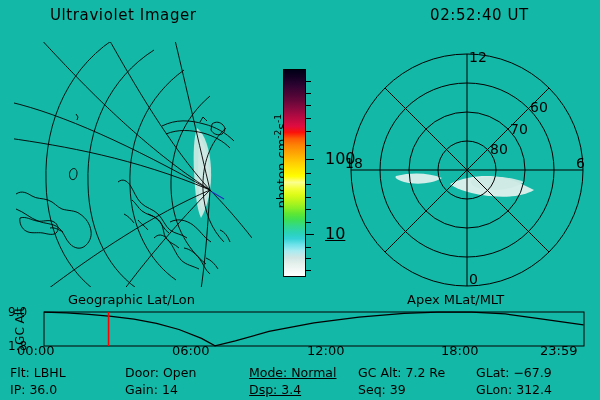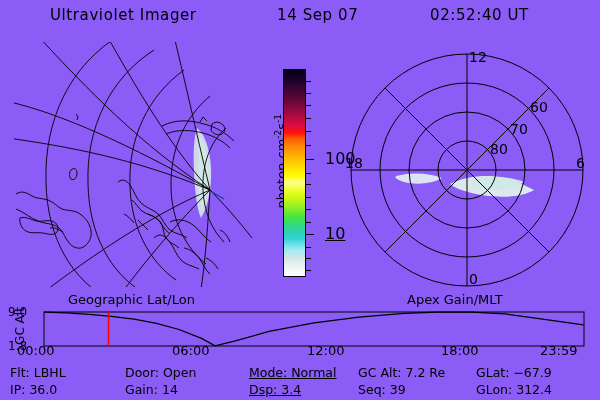--- a/index.html
+++ b/index.html
@@ -11,21 +11,21 @@
     width: 600px;
     height: 400px;
     overflow: hidden;
     font-family: "DejaVu Sans", sans-serif;
     color: #000000;
   }
   #app {
     position: relative;
     width: 600px;
     height: 400px;
-    background: #8b5cf6;
+    background: #14b8a6;
   }
 
   
   .header {
     position: absolute;
     left: 0; top: 4px;
     width: 600px;
     height: 26px;
   }
   .header span {
@@ -167,21 +167,20 @@
   .st-c3 { left: 358px; }
   .st-c4 { left: 476px; text-align: center; }
 </style>
 </head>
 <body>
 
 <div id="app">
 
   <div class="header">
     <span class="hdr-title">Ultraviolet Imager</span>
-    <span class="hdr-date">14 Sep 07</span>
     <span class="hdr-time">02:52:40 UT</span>
   </div>
 
   <div class="geo-panel">
     <svg width="238" height="245" viewBox="0 0 238 245">
       <defs>
         <clipPath id="geoClip">
           <rect x="0" y="0" width="238" height="245"></rect>
         </clipPath>
       </defs>
@@ -317,21 +316,21 @@
         <text x="7" y="126" font-family="DejaVu Sans, sans-serif" font-size="14" fill="#000">18</text>
 
         <text x="192" y="70" font-family="DejaVu Sans, sans-serif" font-size="14" fill="#000">60</text>
         <text x="172" y="92" font-family="DejaVu Sans, sans-serif" font-size="14" fill="#000">70</text>
         <text x="152" y="112" font-family="DejaVu Sans, sans-serif" font-size="14" fill="#000">80</text>
       </g>
     </svg>
   </div>
 
   <div class="caption cap-geo">Geographic Lat/Lon</div>
-  <div class="caption cap-apex">Apex Gain/MLT</div>
+  <div class="caption cap-apex">Apex MLat/MLT</div>
 
   <div class="orbit-panel">
     <div class="orbit-ylabel">GC Alt</div>
     <div class="orbit-yticklabel" id="oyt0" style="top: 7px; left: 8px;">9.0</div>
     <div class="orbit-yticklabel" id="oyt1" style="top: 41px; left: 8px; text-align: right;">1.8</div>
     <svg width="600" height="58" viewBox="0 0 600 58">
       <rect x="44" y="7" width="540" height="34" fill="none" stroke="#000" stroke-width="1"></rect>
       <polyline id="orbit-curve" fill="none" stroke="#000" stroke-width="1.2" points="44.0,7.2 66.5,7.9 89.0,9.4 111.5,11.3 134.0,14.1 156.5,18.3 179.0,24.5 201.5,33.4 215.0,40.8 235.3,35.8 269.0,26.4 314.0,17.9 359.0,12.2 404.0,8.4 437.8,7.2 471.5,7.2 505.3,8.9 539.0,13.6 583.5,19.8"></polyline>
       <line id="orbit-cursor" y1="7" y2="41" stroke="#ff0000" stroke-width="1.6" x1="108.575" x2="108.575"></line>
     </svg>

